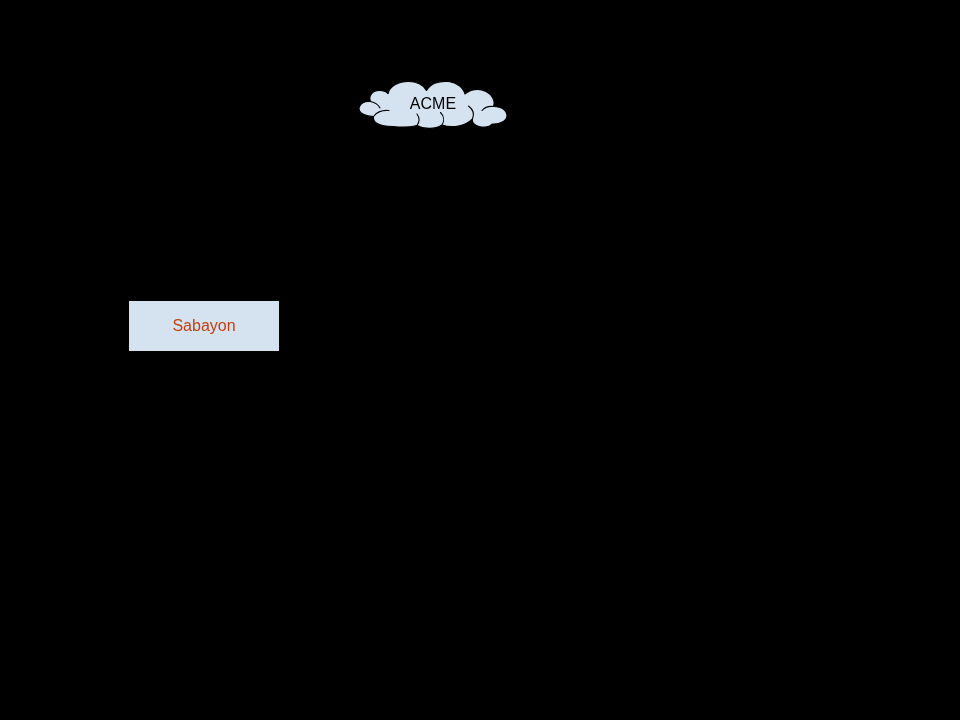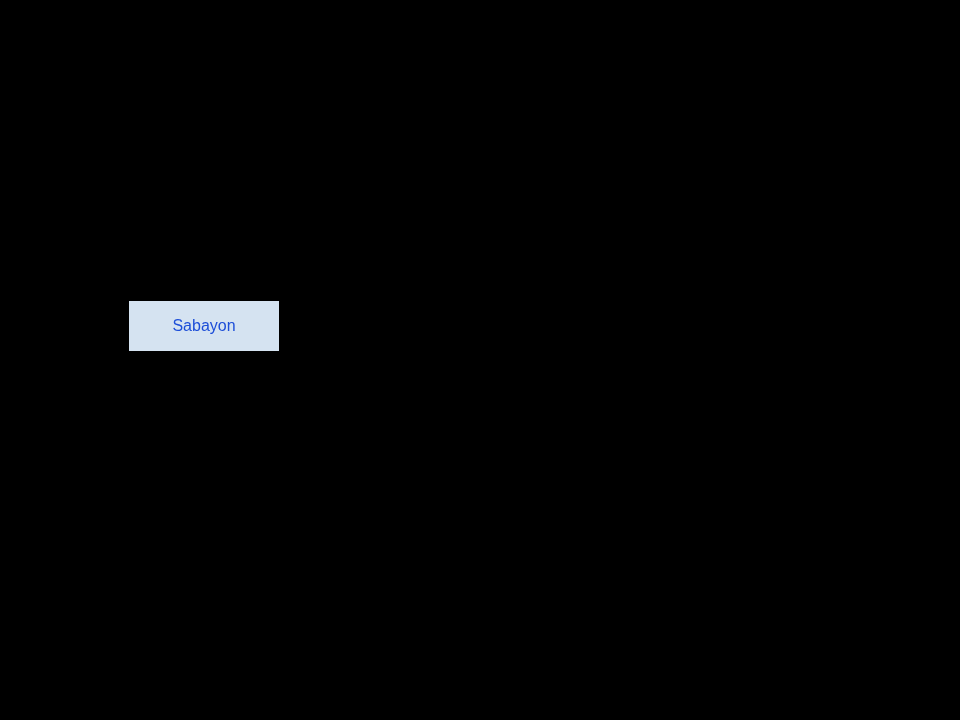--- a/index.html
+++ b/index.html
@@ -60,21 +60,21 @@
     background: #d5e3f1;
     border: 1px solid #000000;
     box-sizing: border-box;
     display: flex;
     align-items: center;
     justify-content: center;
   }
   .rect-node .rect-label {
     font-size: 16px;
     line-height: 1;
-    color: #1d4ed8;
+    color: #c2410c;
     white-space: nowrap;
   }
   #node-sabayon { left: 128px; top: 300px; }
   #node-yourapp { left: 623px; top: 300px; }
 
   
   .edge-layer {
     position: absolute;
     left: 0;
     top: 0;
@@ -88,19 +88,49 @@
 
 <div id="canvas">
 
   <svg class="edge-layer" viewBox="0 0 960 720" xmlns="http://www.w3.org/2000/svg">
     <g fill="none" stroke="#000000" stroke-width="1">
       <path d="M 204 300 L 204 190 L 420 190 L 420 120"></path>
       <path d="M 699 300 L 699 190 L 450 190 L 450 120"></path>
     </g>
   </svg>
 
+  <div class="cloud-node" id="node-acme">
+    <svg viewBox="0 0 154 50" xmlns="http://www.w3.org/2000/svg">
+      <path d="M 37.0 47.5
+               C 22.0 47.5 16.5 43.0 17.5 37.5
+               C 5.5 37.0 1.5 32.0 3.5 27.5
+               C 5.0 24.0 9.5 22.0 14.5 22.5
+               C 12.0 16.5 16.5 11.5 23.5 11.5
+               C 27.0 11.5 30.0 12.5 32.0 14.5
+               C 34.0 6.5 43.0 2.5 52.5 2.5
+               C 61.0 2.5 68.0 6.0 70.5 11.5
+               C 74.5 4.5 83.5 1.5 92.5 2.5
+               C 101.0 3.5 107.5 8.5 109.0 15.0
+               C 114.0 10.0 123.0 9.0 130.0 12.5
+               C 136.5 15.8 139.5 22.0 137.5 27.5
+               C 146.0 27.5 151.5 32.0 151.0 37.0
+               C 150.5 42.0 144.0 45.5 136.0 45.0
+               C 134.0 48.0 128.0 49.0 123.0 47.5
+               C 118.0 46.0 115.5 43.0 116.5 40.0
+               C 109.0 47.5 96.0 49.5 86.0 46.0
+               C 79.0 50.5 68.0 50.5 61.0 46.5
+               C 55.5 48.0 46.0 48.5 37.0 47.5 Z" fill="#d5e3f1" stroke="#000000" stroke-width="1.2" stroke-linejoin="round"></path>
+      <path d="M 17.5 37.5 C 20.5 33.5 26.5 31.0 33.0 31.5" fill="none" stroke="#000000" stroke-width="1.1" stroke-linecap="round"></path>
+      <path d="M 14.5 22.5 C 19.0 23.5 22.5 26.0 24.0 29.0" fill="none" stroke="#000000" stroke-width="1.1" stroke-linecap="round"></path>
+      <path d="M 116.5 40.0 C 118.5 35.5 117.0 30.5 112.5 27.0" fill="none" stroke="#000000" stroke-width="1.1" stroke-linecap="round"></path>
+      <path d="M 137.5 27.5 C 133.0 27.0 128.5 28.5 126.0 31.5" fill="none" stroke="#000000" stroke-width="1.1" stroke-linecap="round"></path>
+      <path d="M 86.0 46.0 C 88.5 42.0 88.0 37.0 84.5 33.5" fill="none" stroke="#000000" stroke-width="1.1" stroke-linecap="round"></path>
+      <path d="M 61.0 46.5 C 63.5 43.0 63.5 38.5 61.0 35.0" fill="none" stroke="#000000" stroke-width="1.1" stroke-linecap="round"></path>
+    </svg>
+    <div class="cloud-label">ACME</div>
+  </div>
 
   <div class="rect-node" id="node-sabayon">
     <span class="rect-label">Sabayon</span>
   </div>
 
 
 </div>
 
 </body></html>

